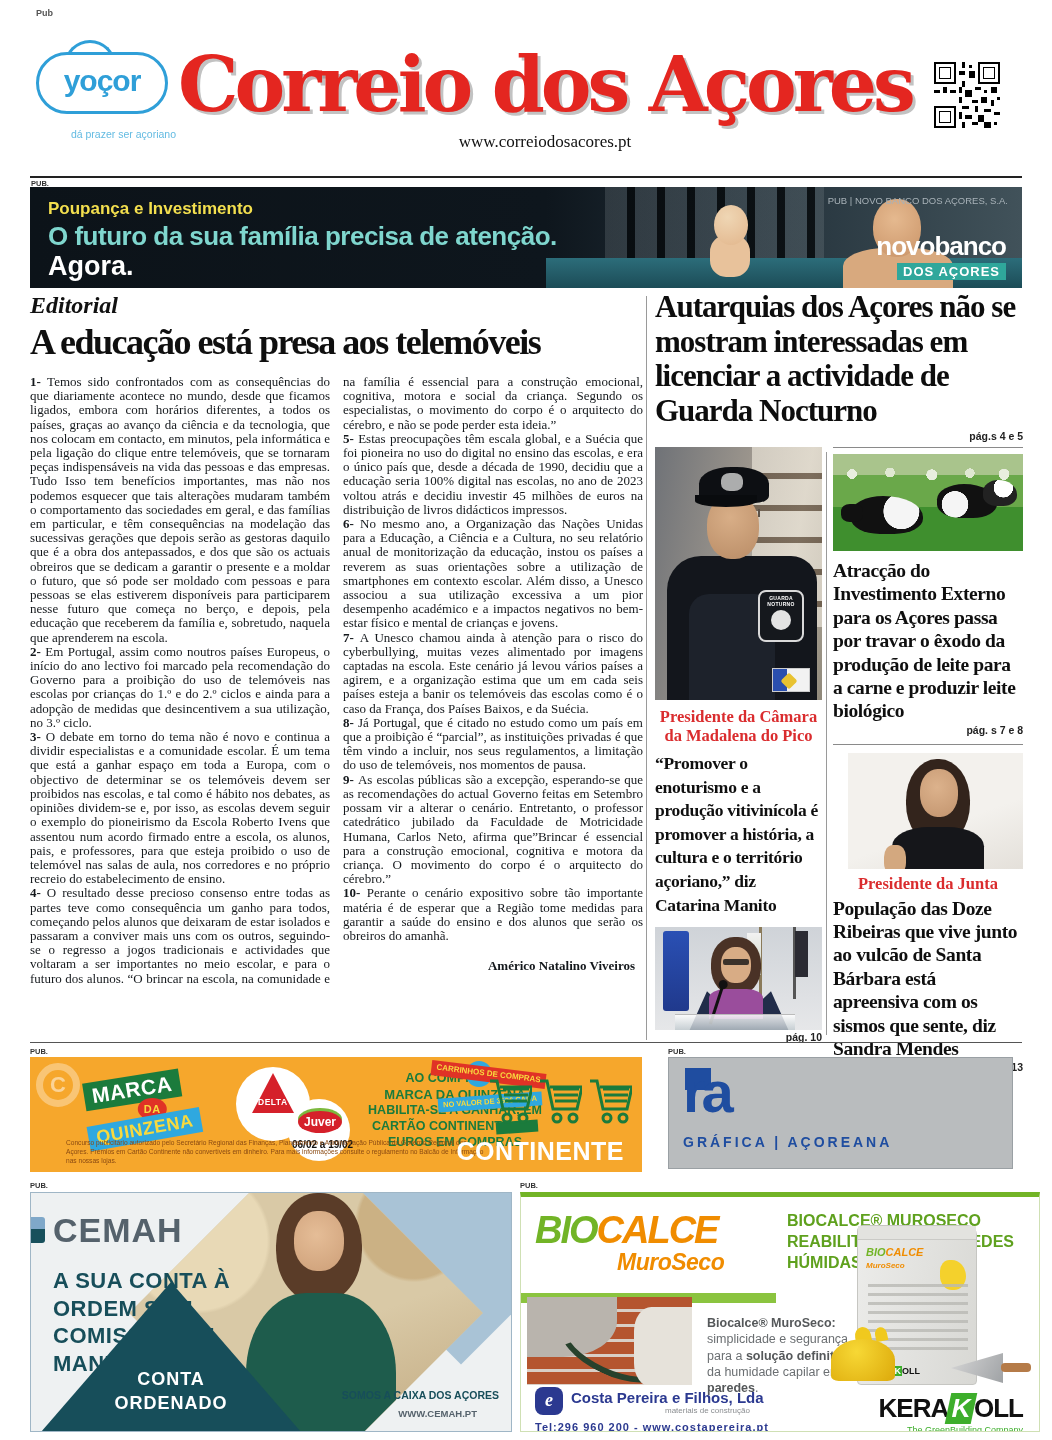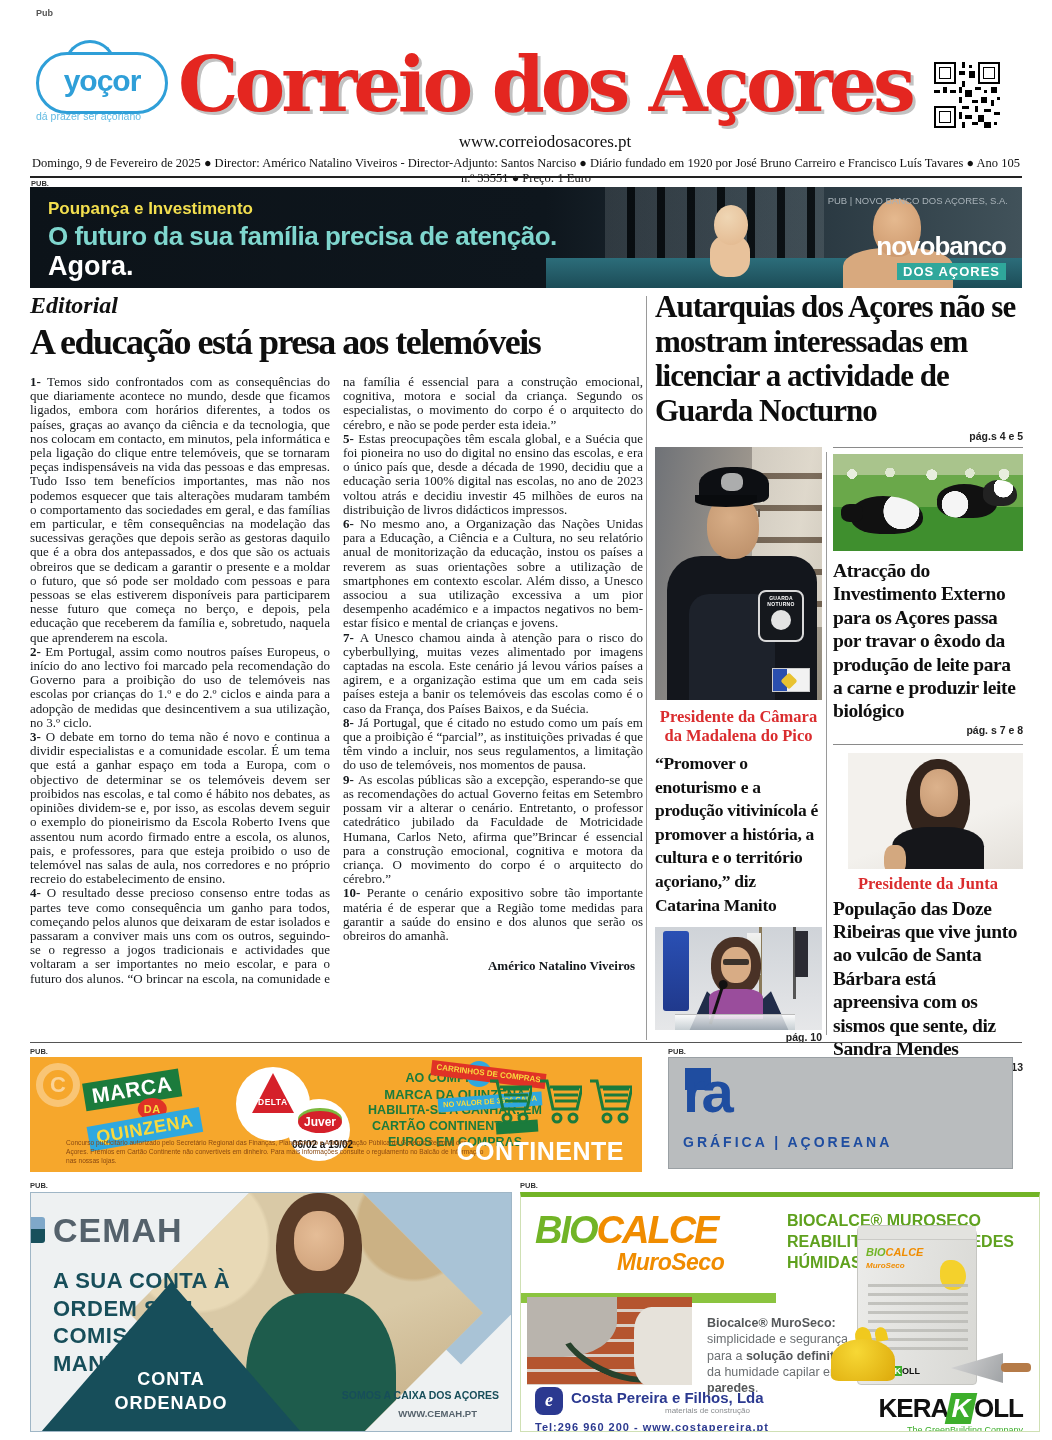--- a/index.html
+++ b/index.html
@@ -7,21 +7,21 @@
   .page { position:relative; width:1052px; height:1440px; margin:0 auto; background:#fff; overflow:hidden; }
   .abs { position:absolute; }
 
   
   .pub-tiny { font:600 9px "Liberation Sans", sans-serif; color:#555; }
   .pub-label { font:700 7.5px "Liberation Sans", sans-serif; color:#333; }
   .yocor { left:36px; top:52px; width:140px; height:88px; }
   .yocor-cloud { position:absolute; left:0; top:0; width:132px; height:62px; border:3px solid #2f9fd8; border-radius:34px; background:#fff; }
   .yocor-bump { position:absolute; left:28px; top:-12px; width:52px; height:34px; border:3px solid #2f9fd8; border-radius:30px 30px 0 0; background:#fff; border-bottom:none; }
   .yocor-word { position:absolute; left:0; top:12px; width:132px; text-align:center; font:900 30px "Liberation Sans", sans-serif; color:#2f9fd8; letter-spacing:-1px; }
-  .yocor-tag { position:absolute; left:0; top:58px; width:140px; text-align:left; font:400 10.5px "Liberation Sans", sans-serif; color:#63bbe2; }
+  .yocor-tag { position:absolute; left:0; top:76px; width:140px; text-align:right; font:400 10.5px "Liberation Sans", sans-serif; color:#63bbe2; }
   .mast-title { left:170px; top:40px; width:750px; text-align:center; font:700 76px "DejaVu Serif", serif; color:#e42620; letter-spacing:-4px; text-shadow:3px 3px 0 rgba(120,120,120,.45); white-space:nowrap; }
   .mast-url { left:170px; top:132px; width:750px; text-align:center; font:400 17px "Liberation Serif", serif; color:#111; }
   .qr { left:934px; top:62px; width:66px; height:66px; }
   .dateline { left:30px; top:156px; width:992px; text-align:center; font:400 12.5px "Liberation Serif", serif; color:#111; }
   .mast-rule { left:30px; top:176px; width:992px; height:2px; background:#222; }
 
   
   .banner { left:30px; top:187px; width:992px; height:101px; background:linear-gradient(90deg,#0c1319 0%,#0e161d 52%,#223039 72%,#41525a 100%); overflow:hidden; }
   .bn-windows { position:absolute; left:58%; top:0; width:22%; height:70%; background:repeating-linear-gradient(90deg, rgba(130,140,145,.25) 0 22px, rgba(5,8,10,.8) 22px 30px); }
   .bn-pool { position:absolute; left:52%; bottom:0; width:48%; height:30%; background:linear-gradient(180deg,#2c6d7a,#1c4c57); }
@@ -213,21 +213,20 @@
       <rect x="2" y="2" width="3" height="3" fill="#fff"></rect>
         <rect x="16" y="2" width="3" height="3" fill="#fff"></rect>
         <rect x="2" y="16" width="3" height="3" fill="#fff"></rect>
       <rect x="1" y="1" width="5" height="5" fill="none" stroke="#fff" stroke-width="1"></rect>
       <rect x="15" y="1" width="5" height="5" fill="none" stroke="#fff" stroke-width="1"></rect>
       <rect x="1" y="15" width="5" height="5" fill="none" stroke="#fff" stroke-width="1"></rect>
       <path d="M9 0h1v2H9zM11 1h1v1h-1zM8 3h2v1H8zM11 3h2v2h-2zM9 6h1v2H9zM0 9h2v1H0zM3 8h1v2H3zM5 9h2v1H5zM8 8h1v2H8zM10 9h2v2h-2zM13 8h2v1h-2zM16 9h1v1h-1zM18 8h2v2h-2zM20 11h1v1h-1zM8 11h1v2H8zM12 12h2v1h-2zM15 11h2v2h-2zM18 12h1v2h-1zM9 14h2v1H9zM13 14h1v2h-1zM16 15h2v1h-2zM8 16h1v2H8zM10 17h2v1h-2zM14 17h2v2h-2zM19 16h2v1h-2zM9 19h1v2H9zM12 19h2v1h-2zM16 19h2v2h-2zM19 19h1v1h-1z"></path>
     </g>
   </svg>
 
-  <div class="abs dateline">Domingo, 9 de Fevereiro de 2025  ●  Director: Américo Natalino Viveiros   -   Director-Adjunto: Santos Narciso   ●  Diário fundado em 1920 por José Bruno Carreiro e Francisco Luís Tavares ●   Ano 105  n.º 33551   ●   Preço: 1 Euro</div>
   <div class="abs mast-rule"></div>
   <div class="abs pub-label" style="left:31px; top:179px;">PUB.</div>
 
   <div class="abs banner">
     <div class="bn-windows"></div>
     <div class="bn-pool"></div>
     <div class="bn-man-body"></div>
     <div class="bn-man-head"></div>
     <div class="bn-baby-body"></div>
     <div class="bn-baby-head"></div>

